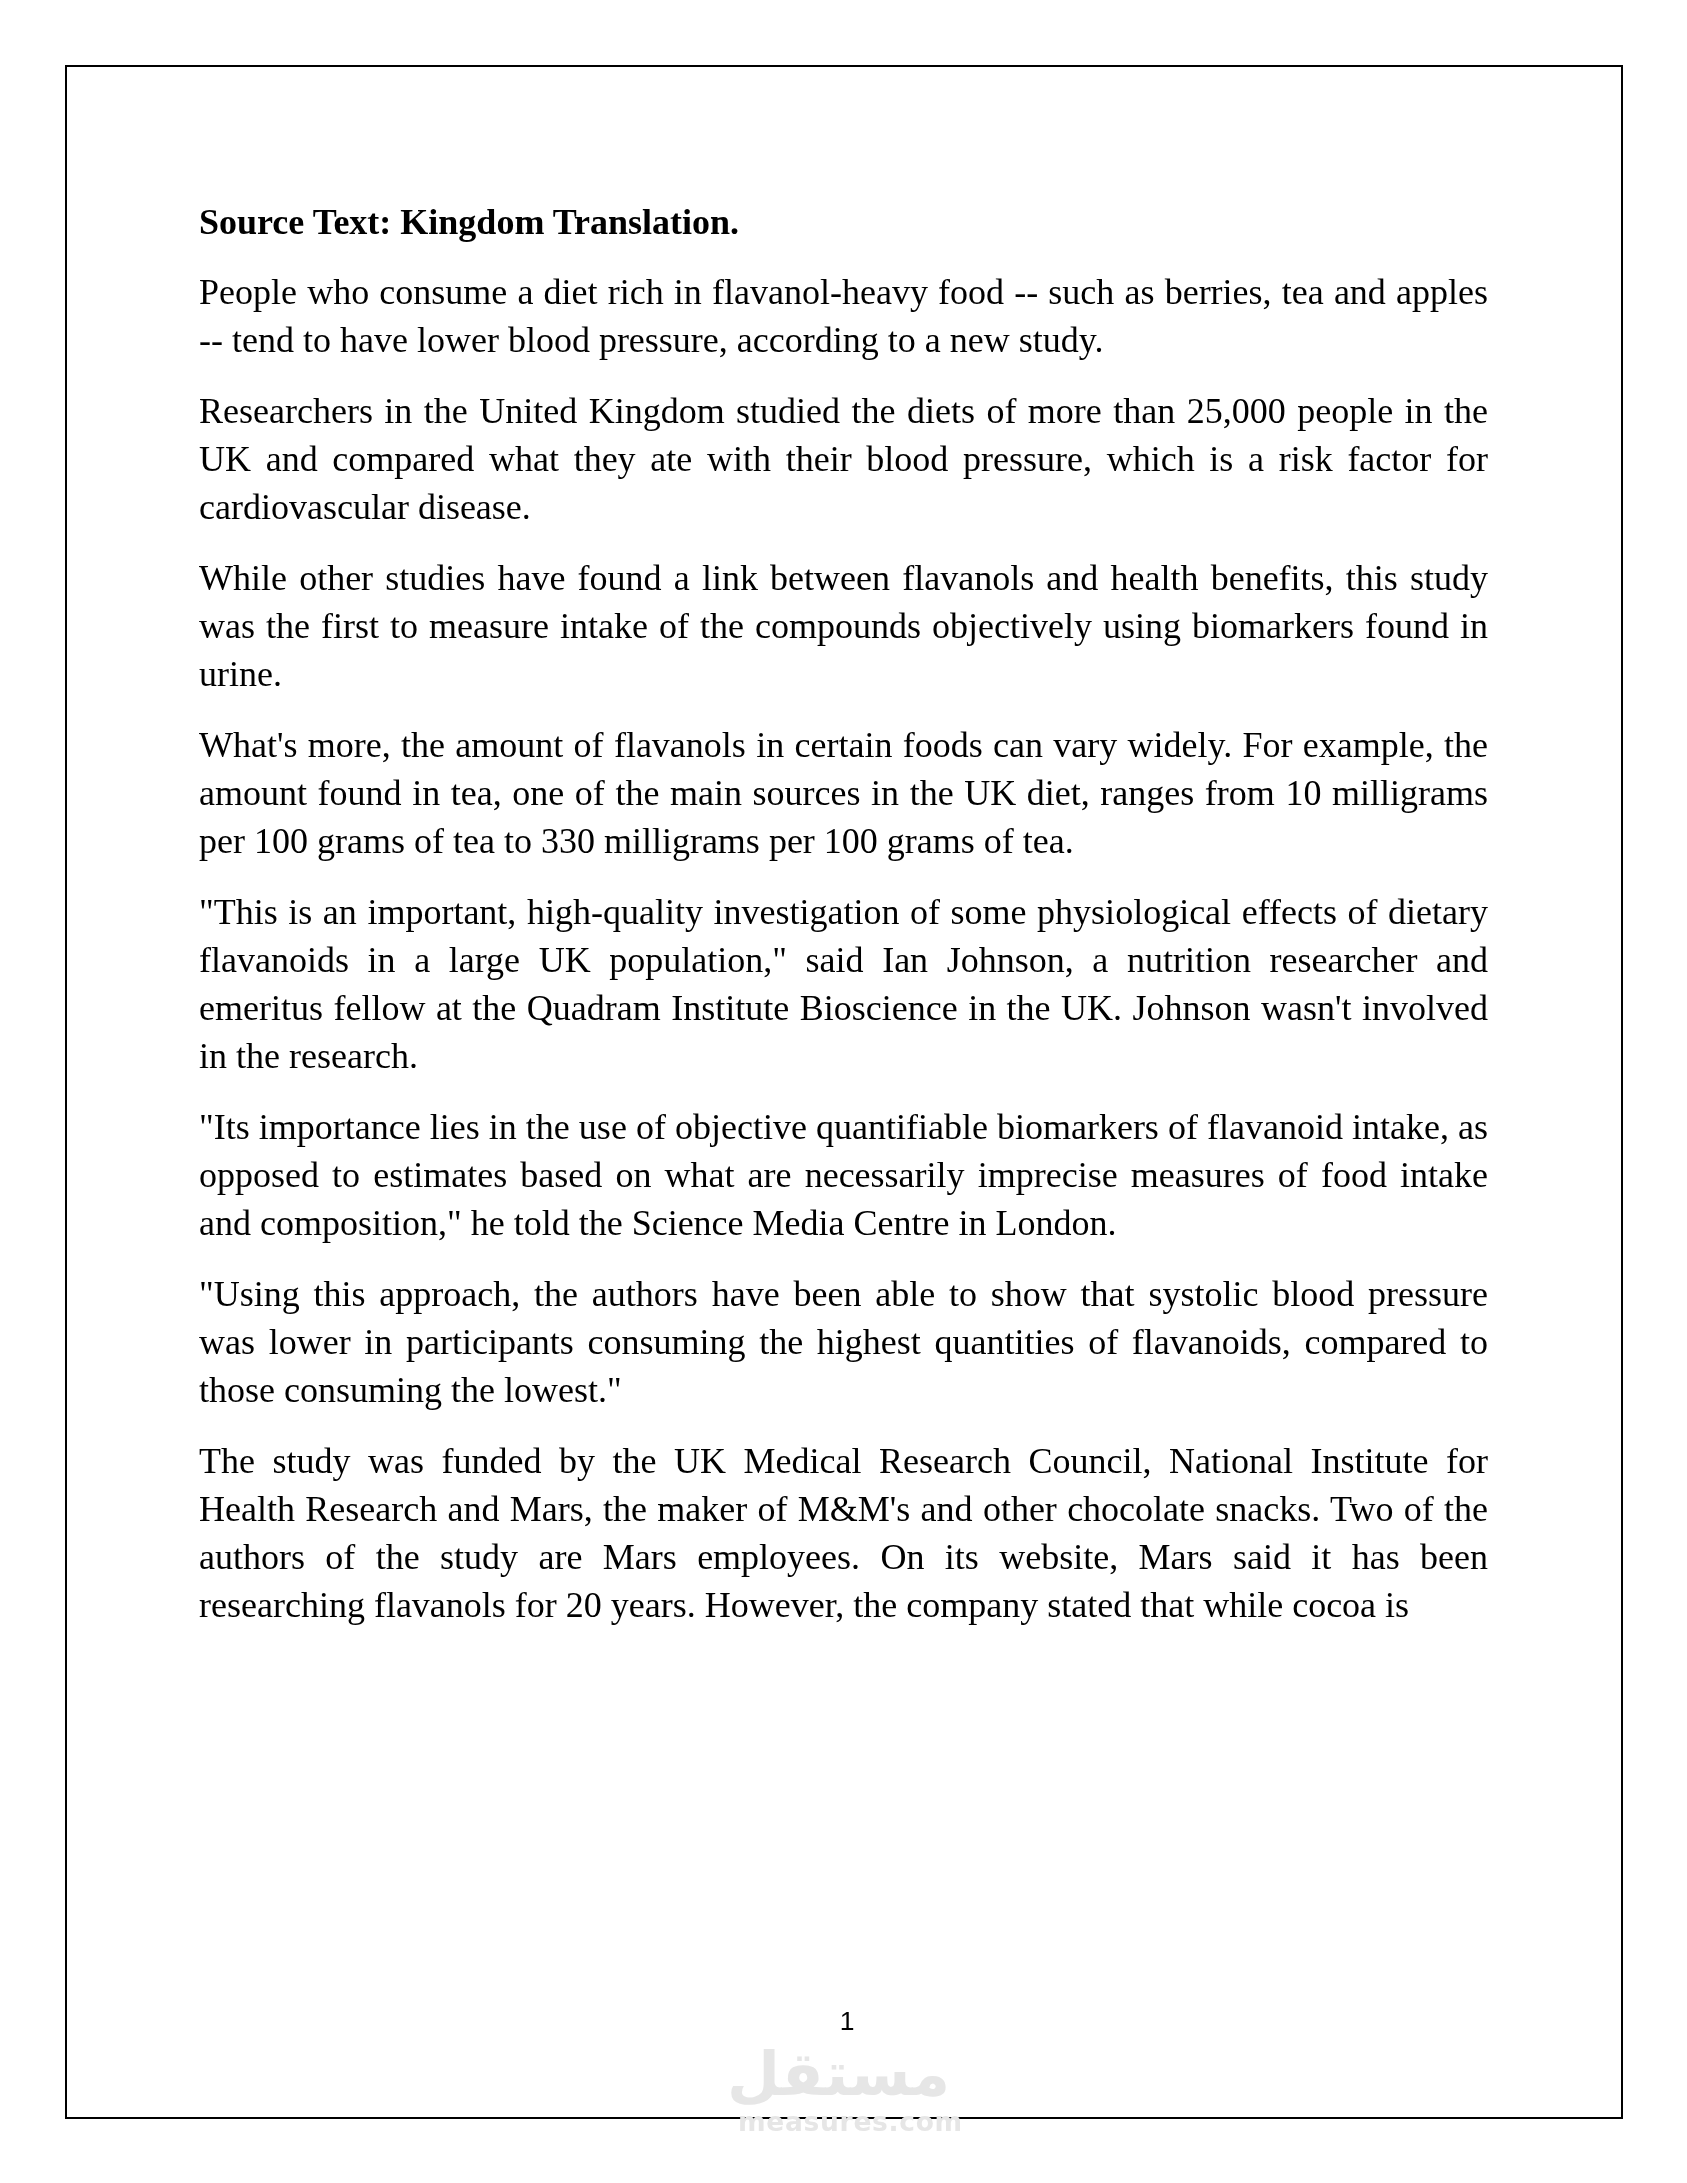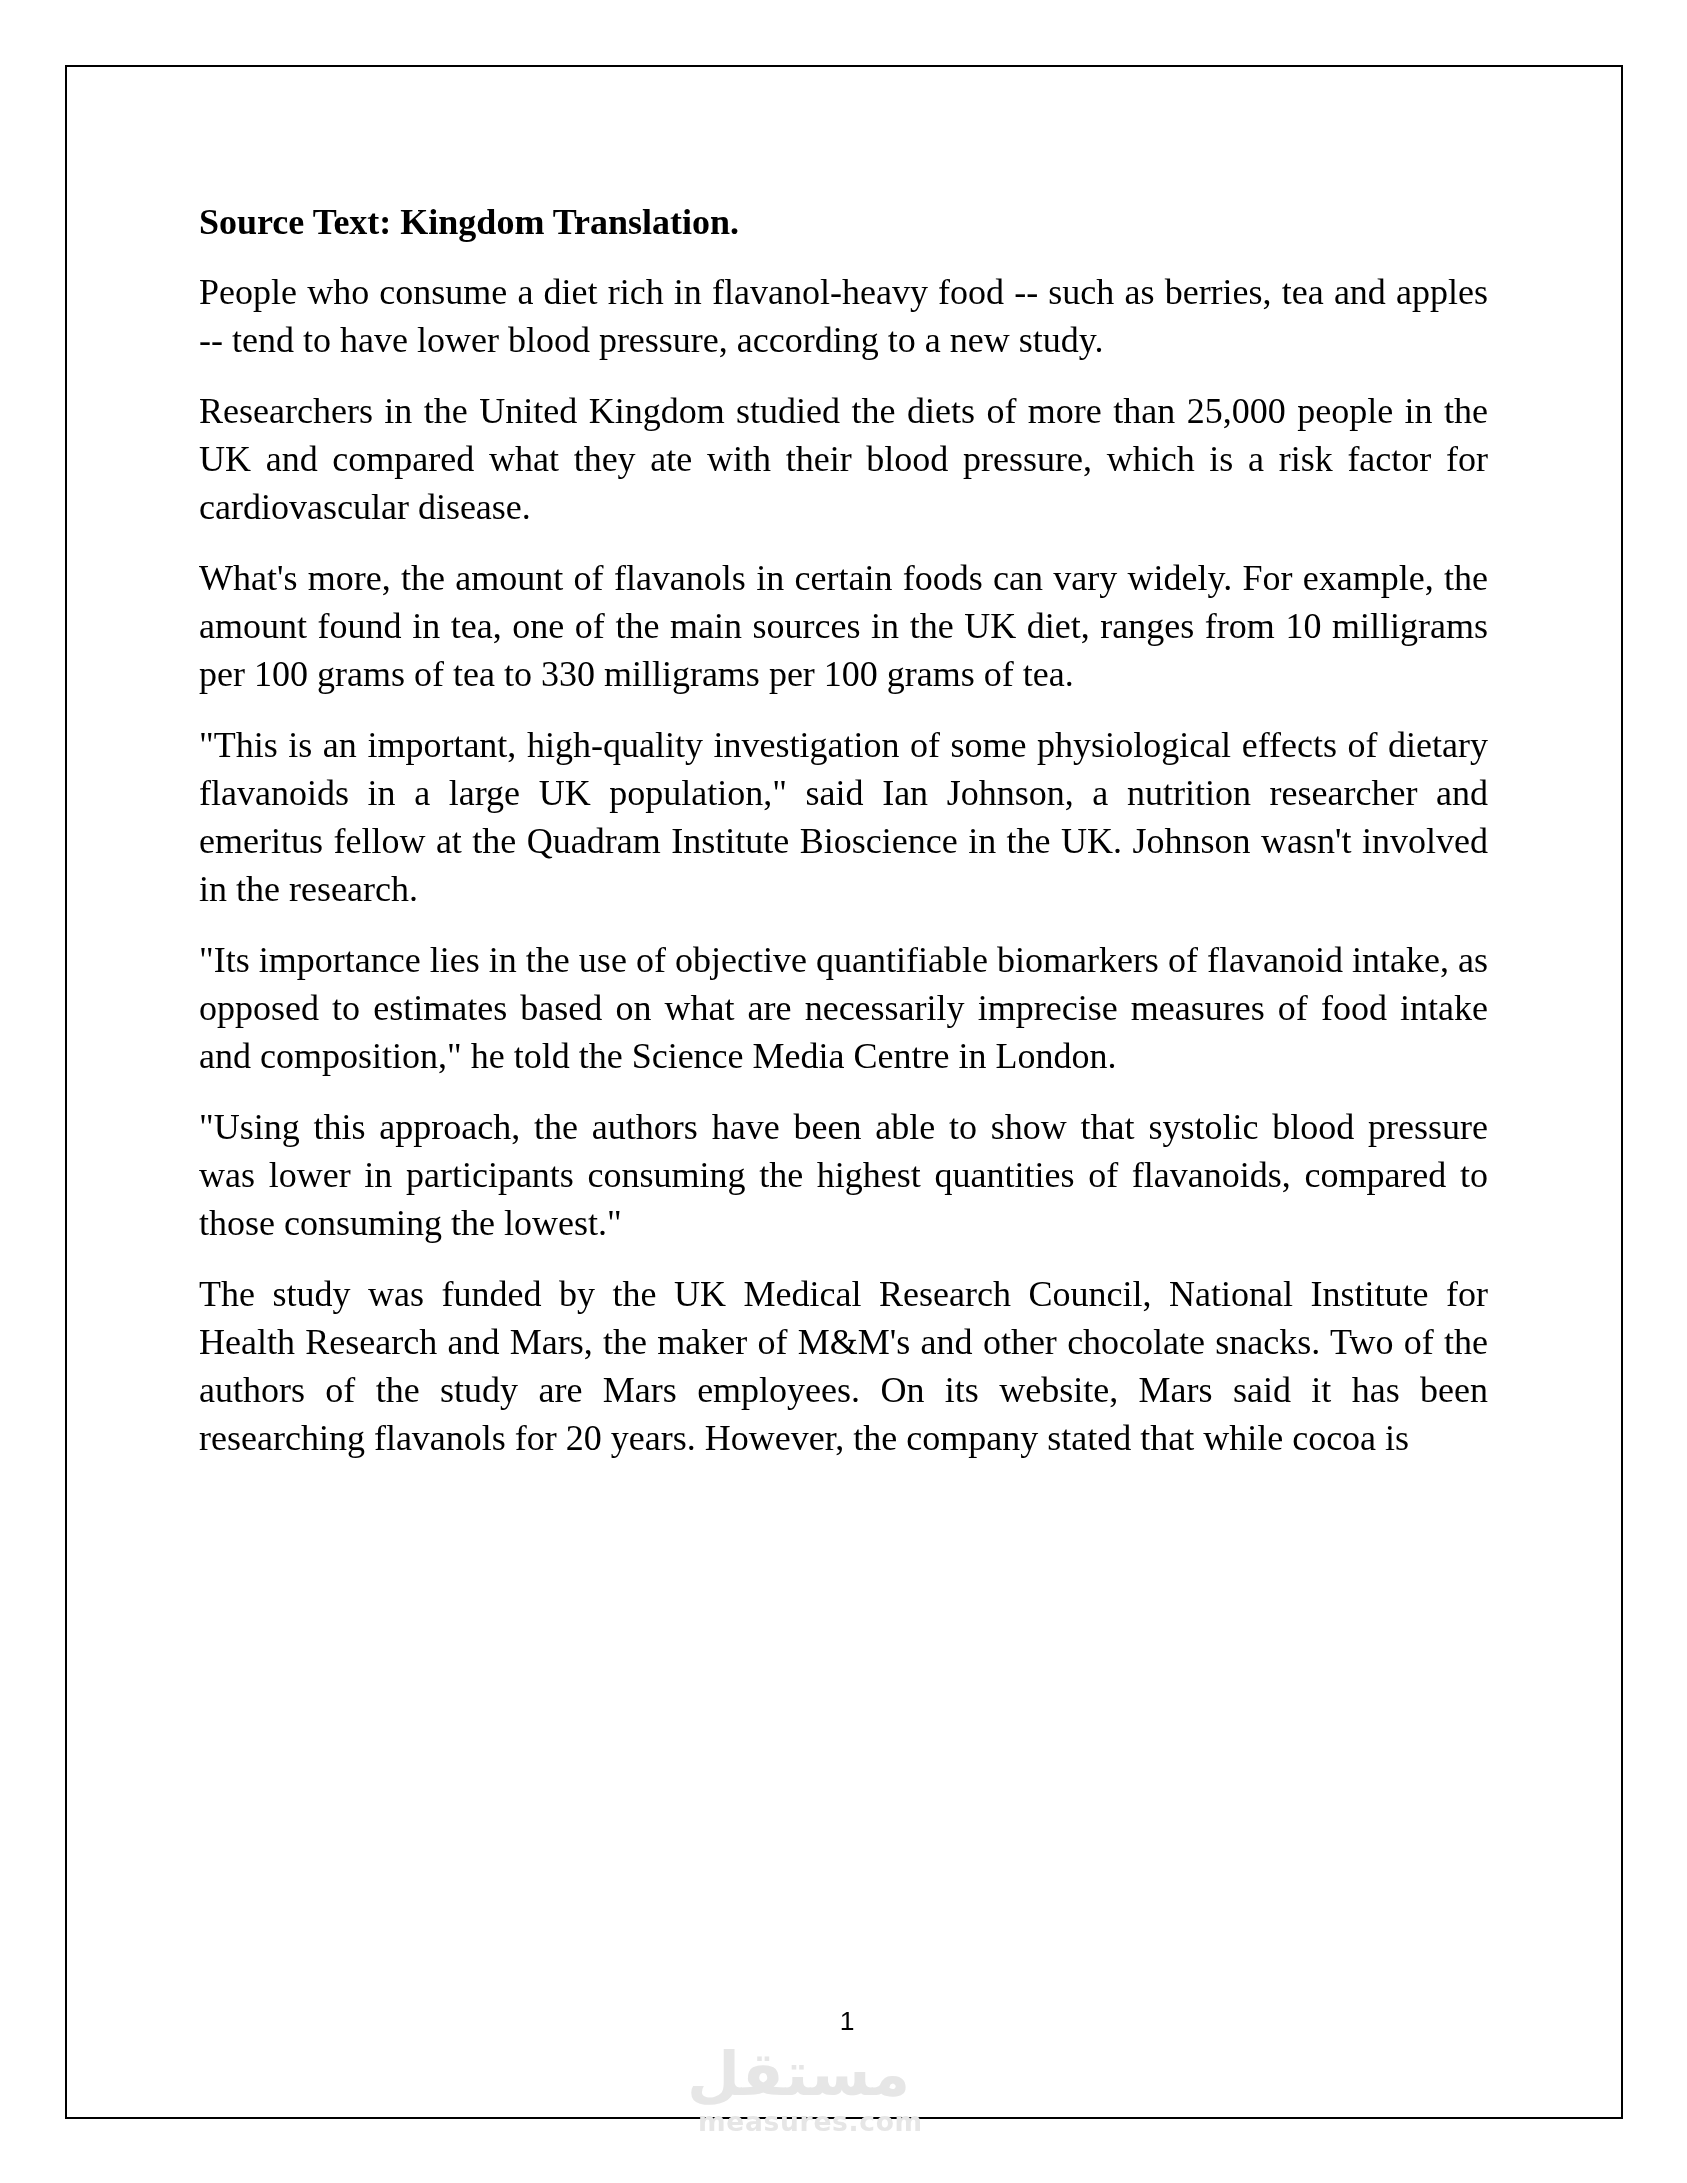--- a/index.html
+++ b/index.html
@@ -52,21 +52,21 @@
     top: 2005px;
     width: 40px;
     text-align: center;
     font-family: "Liberation Sans", "DejaVu Sans", sans-serif;
     font-size: 26.5px;
     line-height: 33px;
     color: #000000;
   }
   .watermark {
     position: absolute;
-    left: 698px;
+    left: 738px;
     top: 2041px;
     width: 212px;
     text-align: center;
     color: #e6e6e6;
     pointer-events: none;
   }
   .watermark-arabic {
     display: block;
     font-family: "DejaVu Sans", sans-serif;
     font-weight: bold;
@@ -85,20 +85,21 @@
 </style>
 </head>
 <body>
 
 <div class="page-border"></div>
 
 <div class="content">
   <h1>Source Text: Kingdom Translation.</h1>
   <p>People who consume a diet rich in flavanol-heavy food -- such as berries, tea and apples -- tend to have lower blood pressure, according to a new study.</p>
   <p>Researchers in the United Kingdom studied the diets of more than 25,000 people in the UK and compared what they ate with their blood pressure, which is a risk factor for cardiovascular disease.</p>
+  <p>While other studies have found a link between flavanols and health benefits, this study was the first to measure intake of the compounds objectively using biomarkers found in urine.</p>
   <p>What's more, the amount of flavanols in certain foods can vary widely. For example, the amount found in tea, one of the main sources in the UK diet, ranges from 10 milligrams per 100 grams of tea to 330 milligrams per 100 grams of tea.</p>
   <p>"This is an important, high-quality investigation of some physiological effects of dietary flavanoids in a large UK population," said Ian Johnson, a nutrition researcher and emeritus fellow at the Quadram Institute Bioscience in the UK. Johnson wasn't involved in the research.</p>
   <p>"Its importance lies in the use of objective quantifiable biomarkers of flavanoid intake, as opposed to estimates based on what are necessarily imprecise measures of food intake and composition," he told the Science Media Centre in London.</p>
   <p>"Using this approach, the authors have been able to show that systolic blood pressure was lower in participants consuming the highest quantities of flavanoids, compared to those consuming the lowest."</p>
   <p>The study was funded by the UK Medical Research Council, National Institute for Health Research and Mars, the maker of M&amp;M's and other chocolate snacks. Two of the authors of the study are Mars employees. On its website, Mars said it has been researching flavanols for 20 years. However, the company stated that while cocoa is</p>
 </div>
 
 <div class="page-number">1</div>
 
 <div class="watermark">

